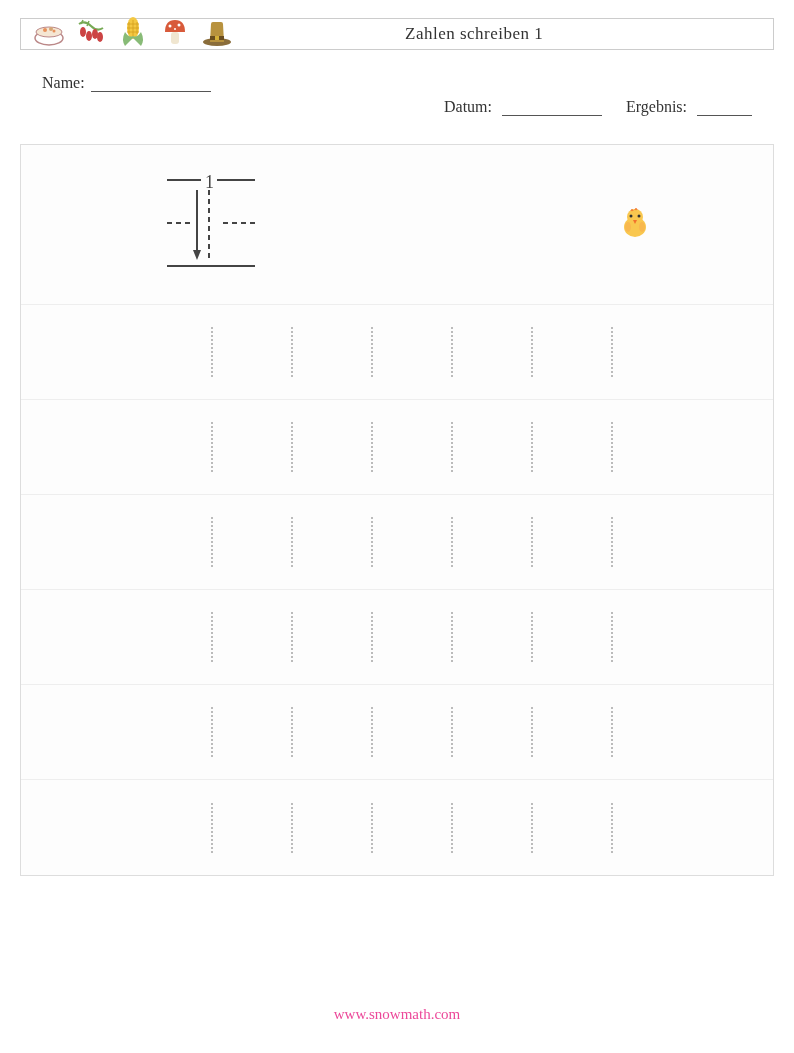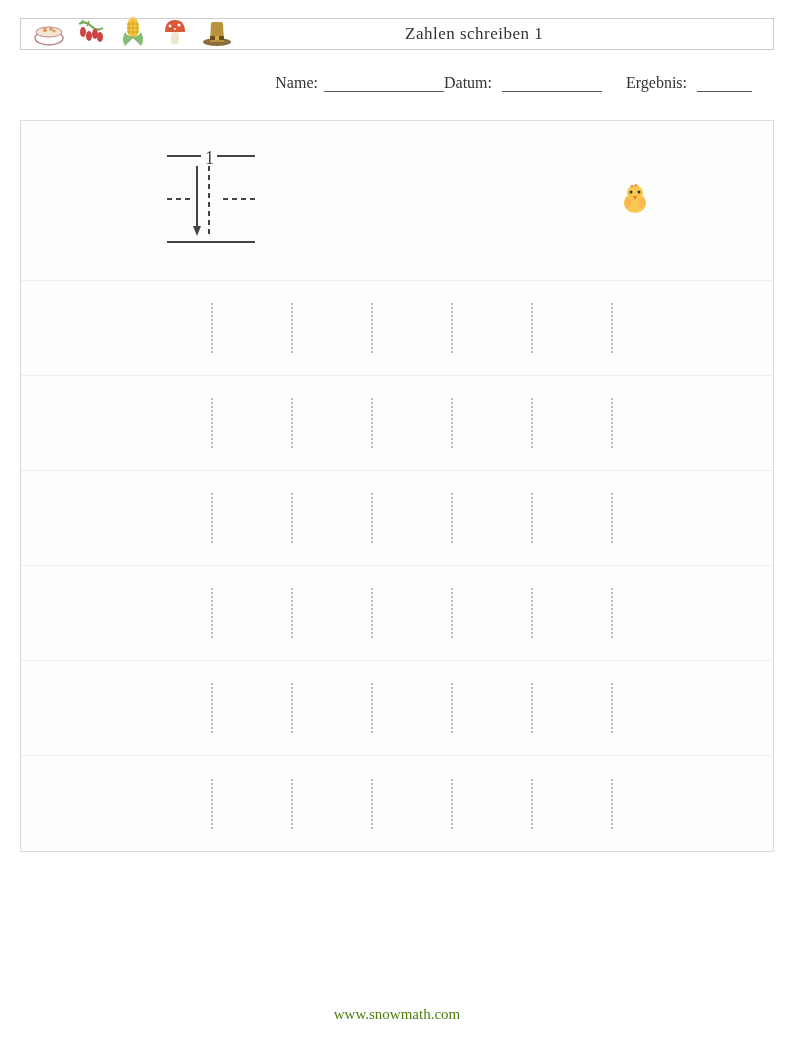--- a/index.html
+++ b/index.html
@@ -28,25 +28,25 @@
     .header-title {
       position: absolute;
       left: 50%;
       transform: translateX(8px);
       font-size: 17px;
       letter-spacing: 0.5px;
     }
     .info-row {
       margin: 24px 42px 0 42px;
       display: flex;
-      justify-content: flex-end;
+      justify-content: space-between;
       font-size: 16px;
     }
     .info-left { display: flex; }
-    .info-right { display: flex; gap: 24px; }
+    .info-right { display: flex; gap: 24px; margin-top: 24px; }
     .blank-line {
       display: inline-block;
       border-bottom: 1px solid #555;
       height: 1.1em;
       vertical-align: bottom;
     }
     .worksheet {
       margin: 28px 20px 0 20px;
       border: 1px solid #ddd;
       background: #fdfdfd;
@@ -75,21 +75,21 @@
       border-left: 2px dotted #bbb;
     }
     .demo-one-svg { width: 100px; height: 110px; }
     .chick { width: 36px; height: 36px; }
     .footer {
       position: absolute;
       bottom: 30px;
       left: 0; right: 0;
       text-align: center;
       font-size: 15px;
-      color: #4d7c0f;
+      color: #ec4899;
       font-family: Georgia, serif;
     }
   </style>
 </head>
 <body>
 
 <div class="header-bar">
   <div class="header-icons">
     <span>
       <svg viewBox="0 0 36 36">

